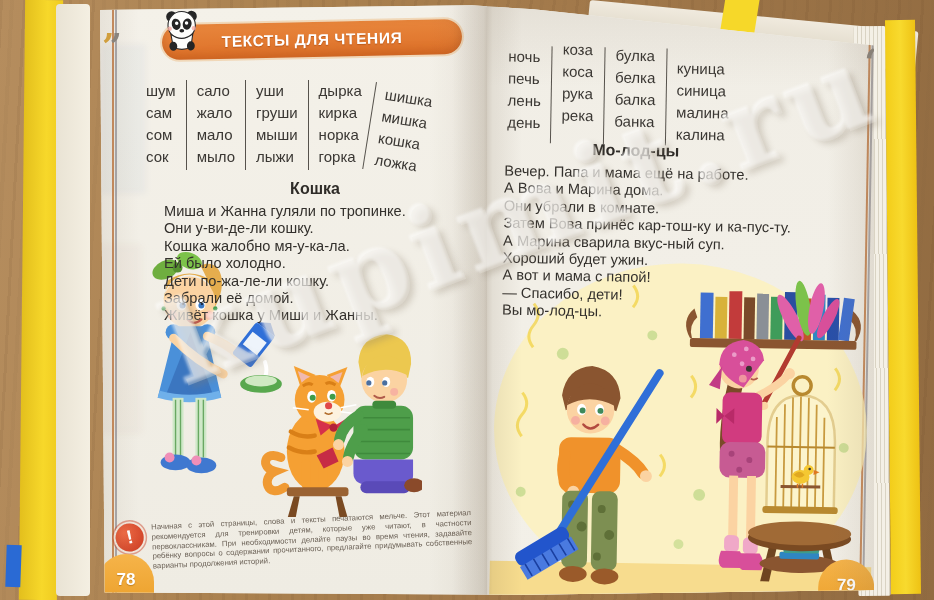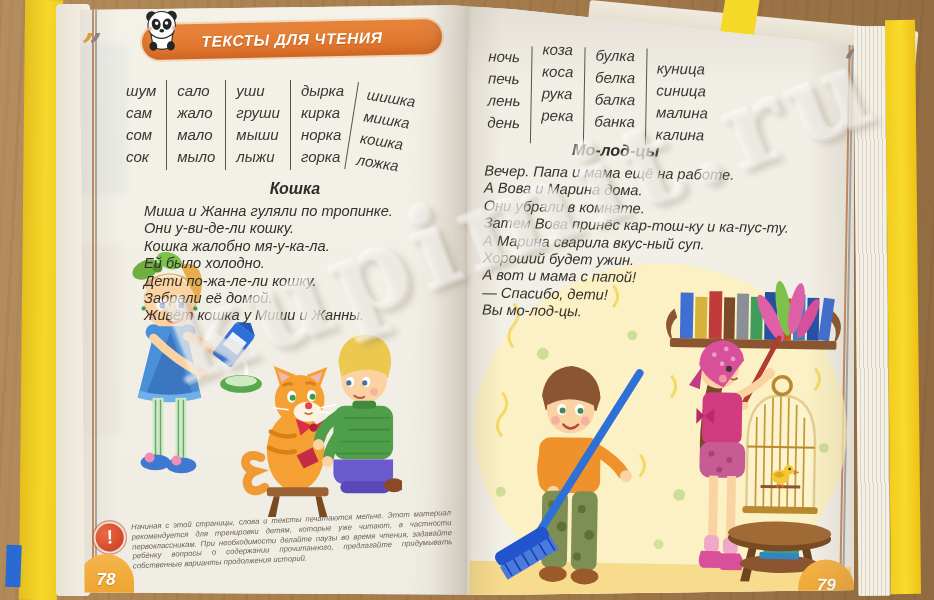--- a/index.html
+++ b/index.html
@@ -15,23 +15,23 @@
     background:linear-gradient(90deg,#e3bf1d,#f7d82a 60%,#efcb20);transform:rotate(.6deg);}
   .bookmark-blue{position:absolute;left:6px;top:545px;width:15px;height:42px;background:#2a6ad4;transform:rotate(2deg);}
   .topright-cream{position:absolute;left:590px;top:0;width:330px;height:40px;transform:rotate(5.5deg);transform-origin:left top;
     background:linear-gradient(#f0eade,#d9d2c0);border-radius:3px;}
   .topright-yellow{position:absolute;left:722px;top:-6px;width:34px;height:54px;transform:rotate(9deg);background:#f6d829;}
   .right-stack{position:absolute;right:46px;top:26px;bottom:4px;width:32px;transform:rotate(-.5deg);
     background:repeating-linear-gradient(90deg,#f4f0e6 0 3px,#d9d3c3 3px 4px);border-radius:2px;}
   .right-yellow{position:absolute;right:16px;top:20px;bottom:6px;width:30px;transform:rotate(-.6deg);
     background:linear-gradient(90deg,#f3cd1a,#f8da2e 50%,#eec214);}
   
-  .spread{position:absolute;left:80px;top:4px;width:774px;height:592px;background:#f2efe7;z-index:2;
+  .spread{position:absolute;left:100px;top:4px;width:774px;height:592px;background:#f2efe7;z-index:2;
     clip-path:polygon(0% 1%,48% .2%,56% .9%,100% 7%,100% 99%,55% 99.8%,.6% 99.4%);
-    box-shadow:0 8px 20px rgba(55,35,15,.5);font-style:italic;}
+    box-shadow:0 8px 20px rgba(55,35,15,.5);}
   .page{position:absolute;top:0;bottom:0;width:50%;}
   .page-left{left:0;background:linear-gradient(180deg,#f4f1e9,#efece3);}
   .page-right{right:0;background:linear-gradient(180deg,#f1eee6,#f3f0e8);transform:rotate(1deg);transform-origin:10% 100%;}
   .spine{position:absolute;left:45.5%;width:9%;top:0;bottom:0;z-index:3;pointer-events:none;
     background:linear-gradient(90deg,rgba(0,0,0,0),rgba(95,75,50,.14) 45%,rgba(95,75,50,.2) 50%,rgba(95,75,50,.10) 58%,rgba(0,0,0,0));}
   .shade-left{position:absolute;inset:0 50% 0 0;z-index:4;pointer-events:none;
     background:linear-gradient(90deg,rgba(120,100,75,.10),rgba(0,0,0,0) 10%,rgba(0,0,0,0) 85%,rgba(110,90,70,.10));}
   .shade-right{position:absolute;inset:0 0 0 50%;z-index:4;pointer-events:none;
     background:linear-gradient(270deg,rgba(120,100,75,.14),rgba(0,0,0,0) 12%),linear-gradient(180deg,rgba(120,100,75,.10),rgba(0,0,0,0) 14%);}
   .ghost{position:absolute;filter:blur(3px);pointer-events:none;}

